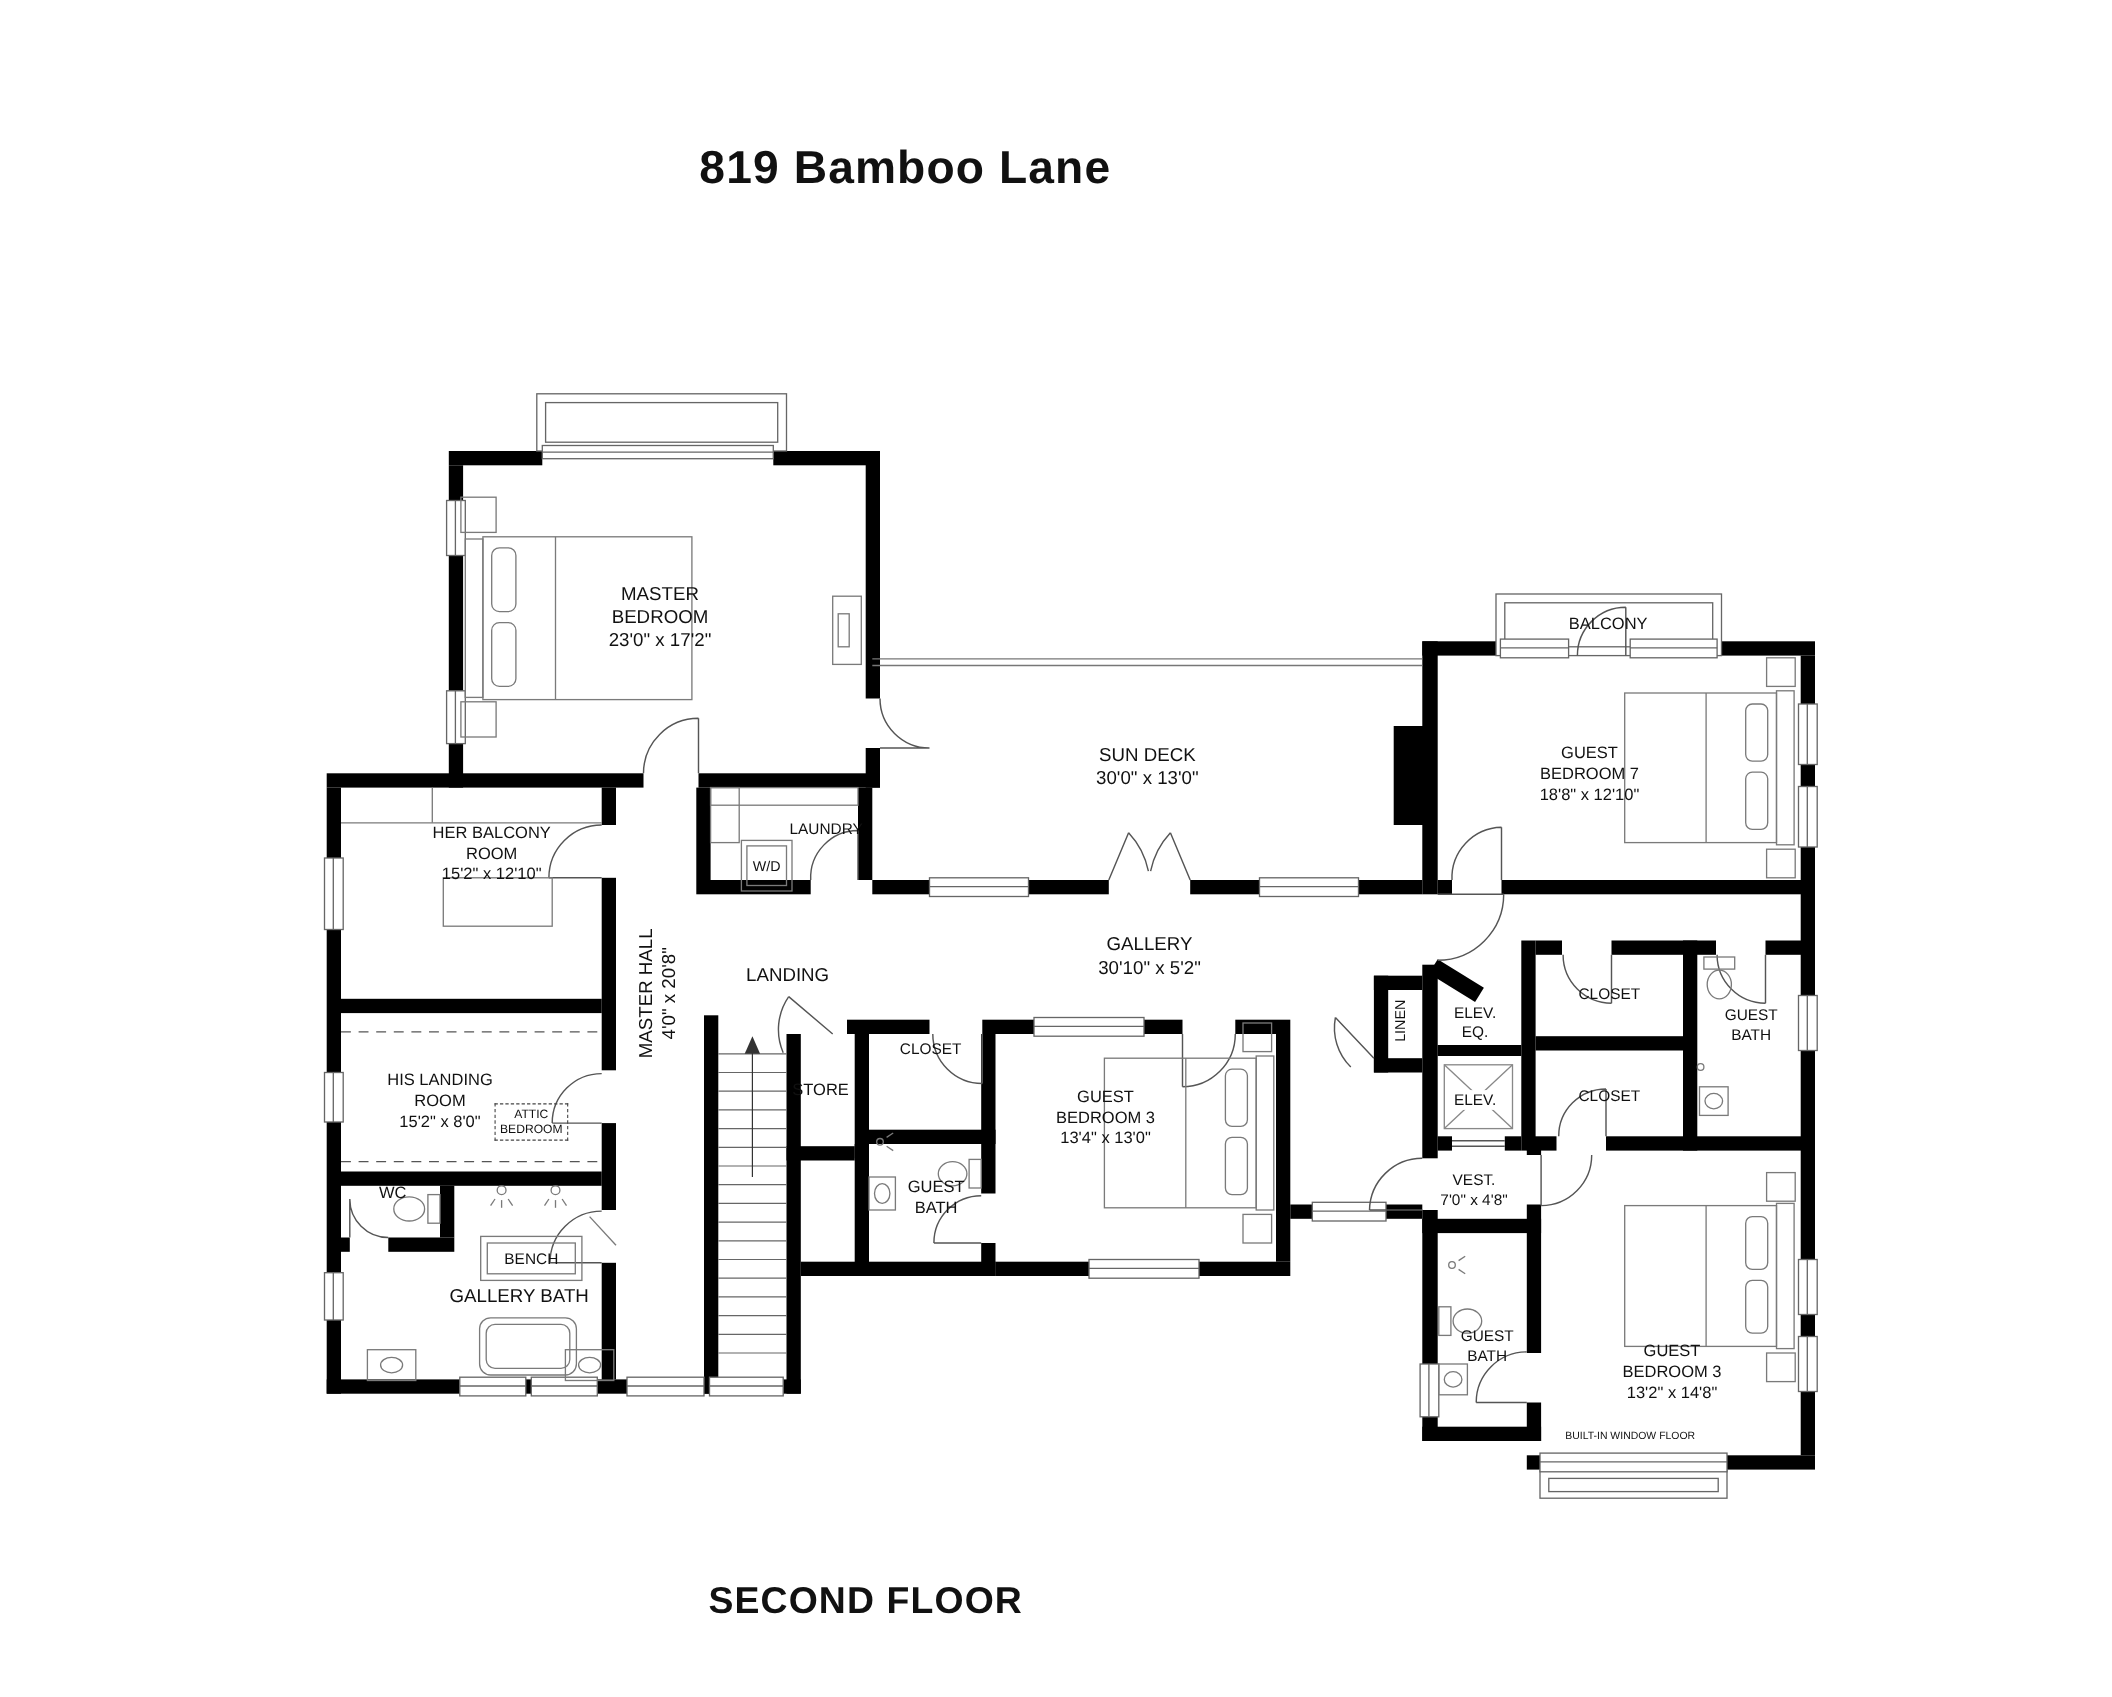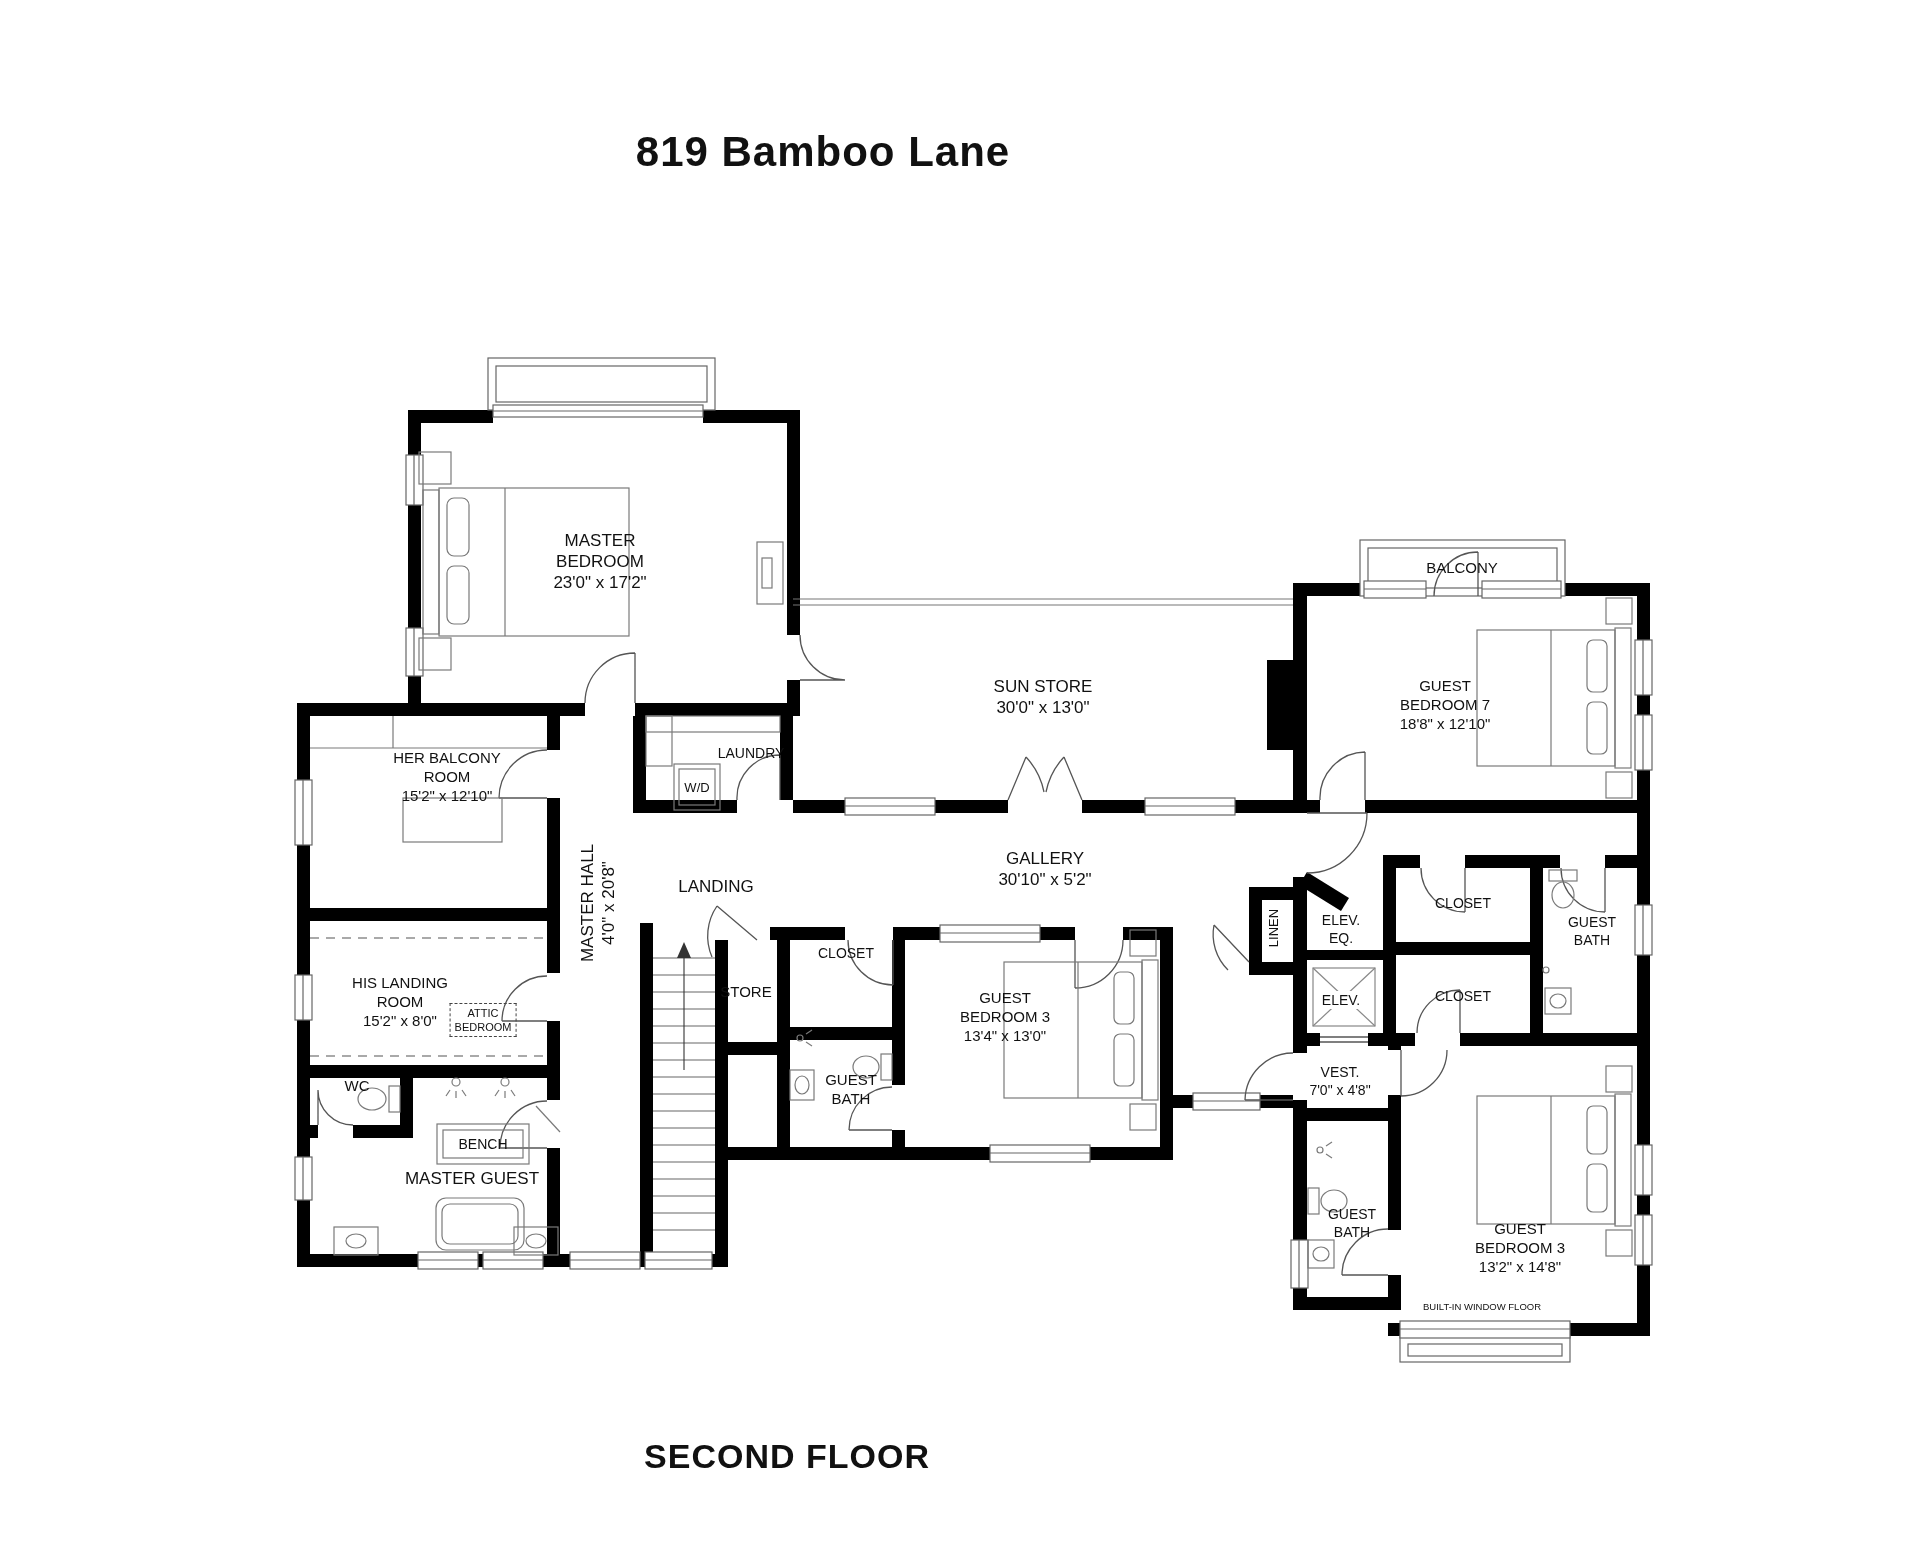--- a/index.html
+++ b/index.html
@@ -426,41 +426,41 @@
 
 <div class="lbl s15" style="left:357px;top:1085px">
   <div>WC</div>
 </div>
 
 <div class="lbl s14" style="left:483px;top:1144px">
   <div>BENCH</div>
 </div>
 
 <div class="lbl" style="left:472px;top:1178px">
-  <div>MASTER GUEST</div>
+  <div>GALLERY BATH</div>
 </div>
 
 <div class="lbl s14" style="left:751px;top:753px">
   <div>LAUNDRY</div>
 </div>
 
 <div class="lbl s13" style="left:697px;top:787px">
   <div>W/D</div>
 </div>
 
 <div class="lbl" style="left:716px;top:886px">
   <div>LANDING</div>
 </div>
 
 <div class="lbl s15" style="left:746px;top:991px">
   <div>STORE</div>
 </div>
 
 <div class="lbl" style="left:1043px;top:697px">
-  <div>SUN STORE</div>
+  <div>SUN DECK</div>
   <div>30'0" x 13'0"</div>
 </div>
 
 <div class="lbl" style="left:1045px;top:869px">
   <div>GALLERY</div>
   <div>30'10" x 5'2"</div>
 </div>
 
 <div class="lbl s14" style="left:846px;top:953px">
   <div>CLOSET</div>

